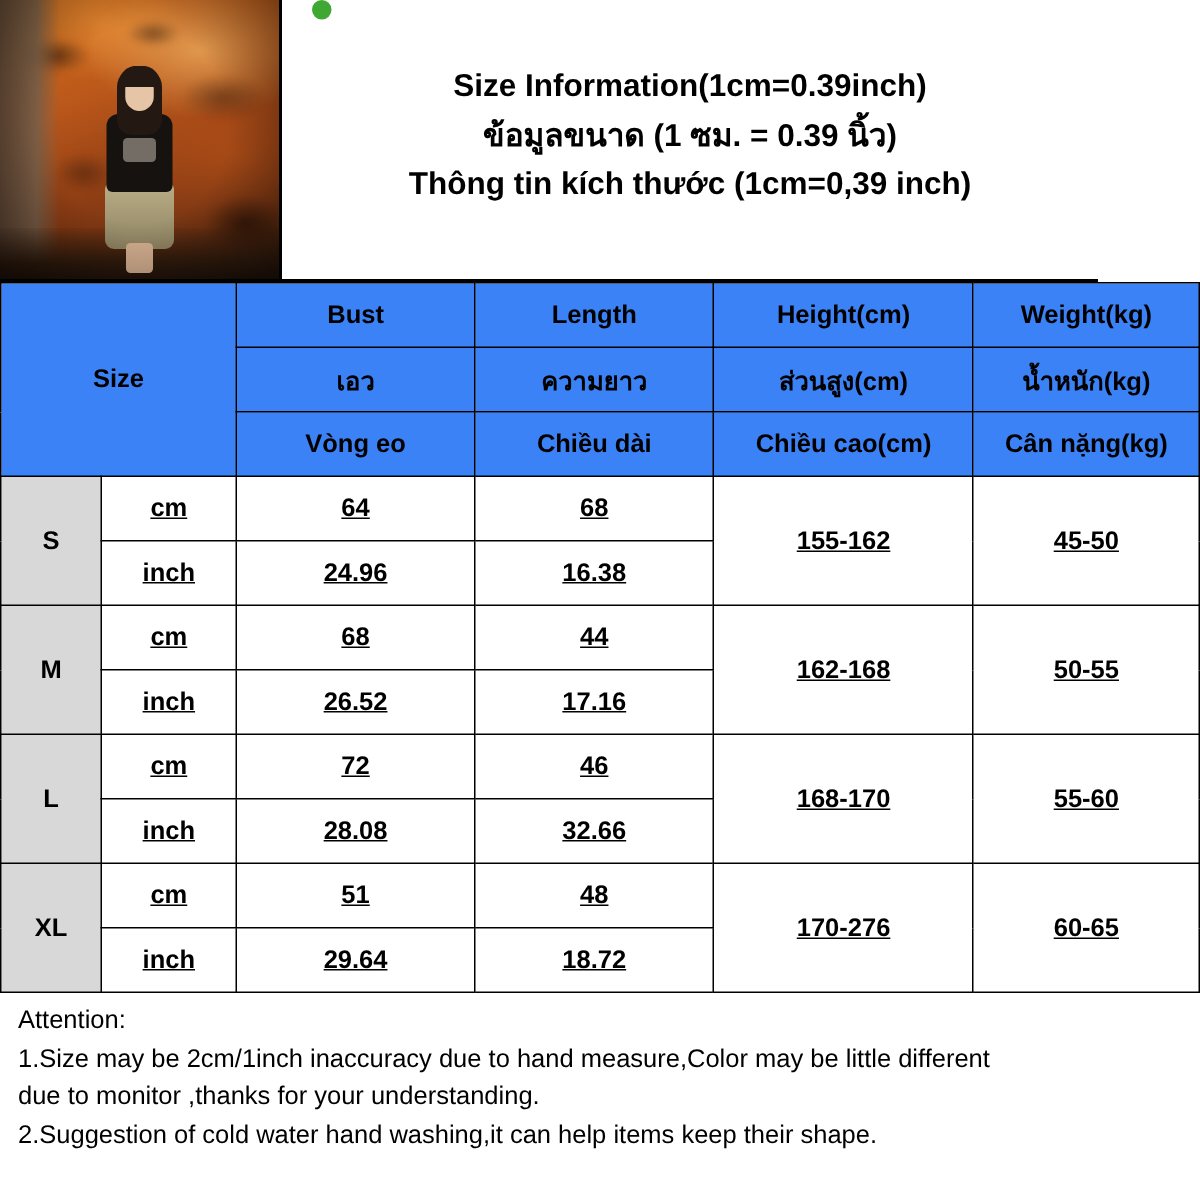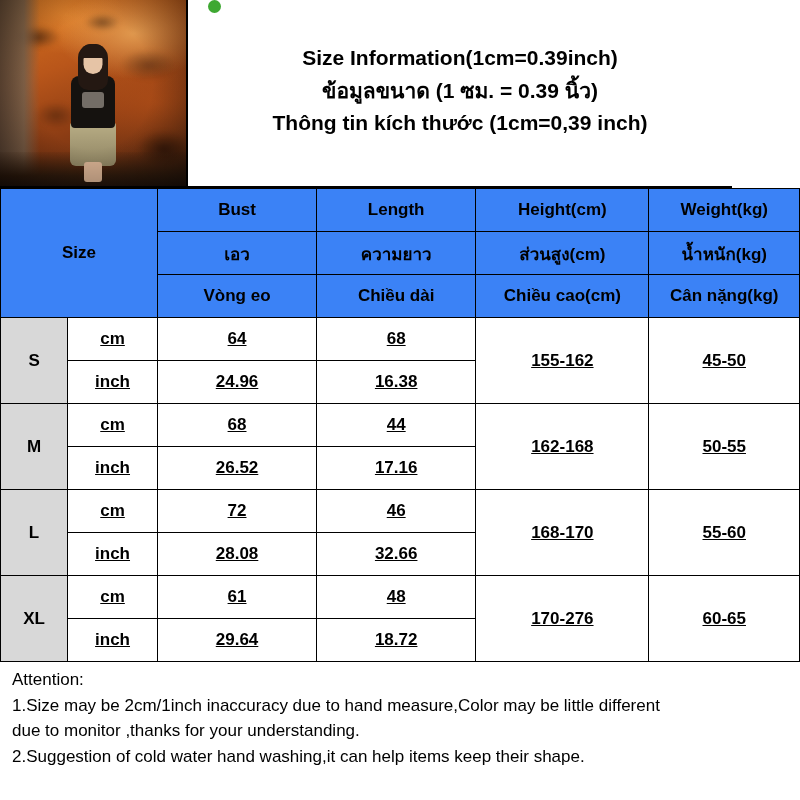--- a/index.html
+++ b/index.html
@@ -272,21 +272,21 @@
       </tr>
       <tr>
         <td class="white">inch</td>
         <td class="white">28.08</td>
         <td class="white">32.66</td>
       </tr>
 
       <tr>
         <td class="shade size-word" rowspan="2">XL</td>
         <td class="white">cm</td>
-        <td class="white">61</td>
+        <td class="white">51</td>
         <td class="white">48</td>
         <td class="white" rowspan="2">170-276</td>
         <td class="white" rowspan="2">60-65</td>
       </tr>
       <tr>
         <td class="white">inch</td>
         <td class="white">29.64</td>
         <td class="white">18.72</td>
       </tr>
     </tbody>

